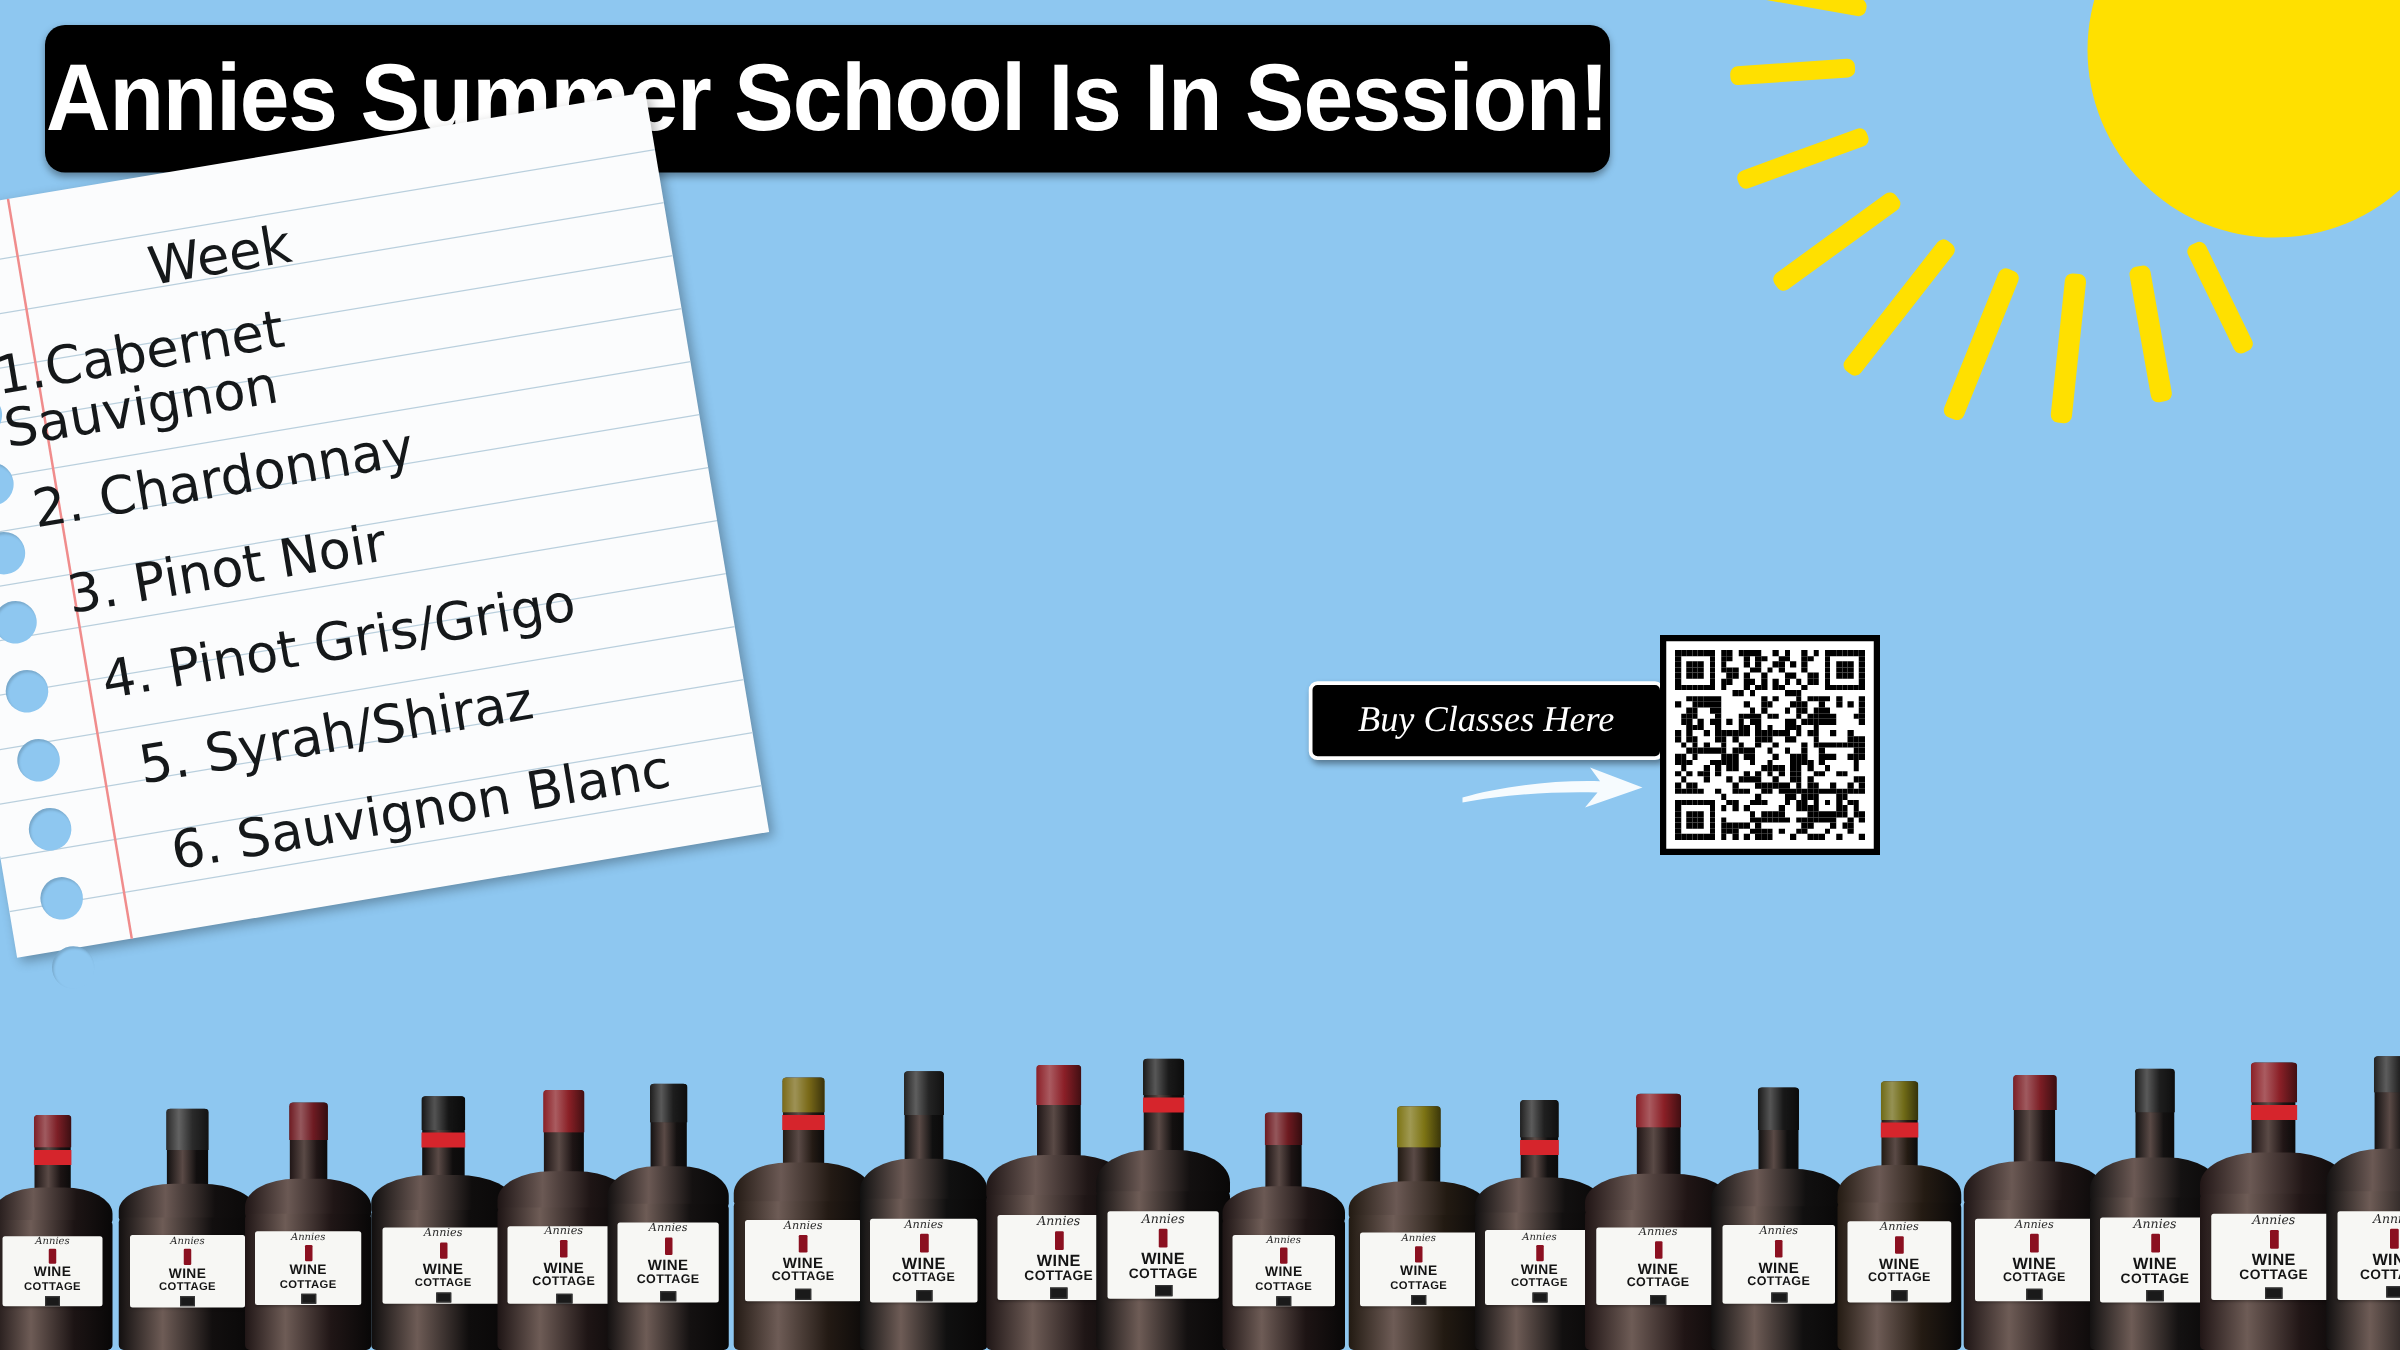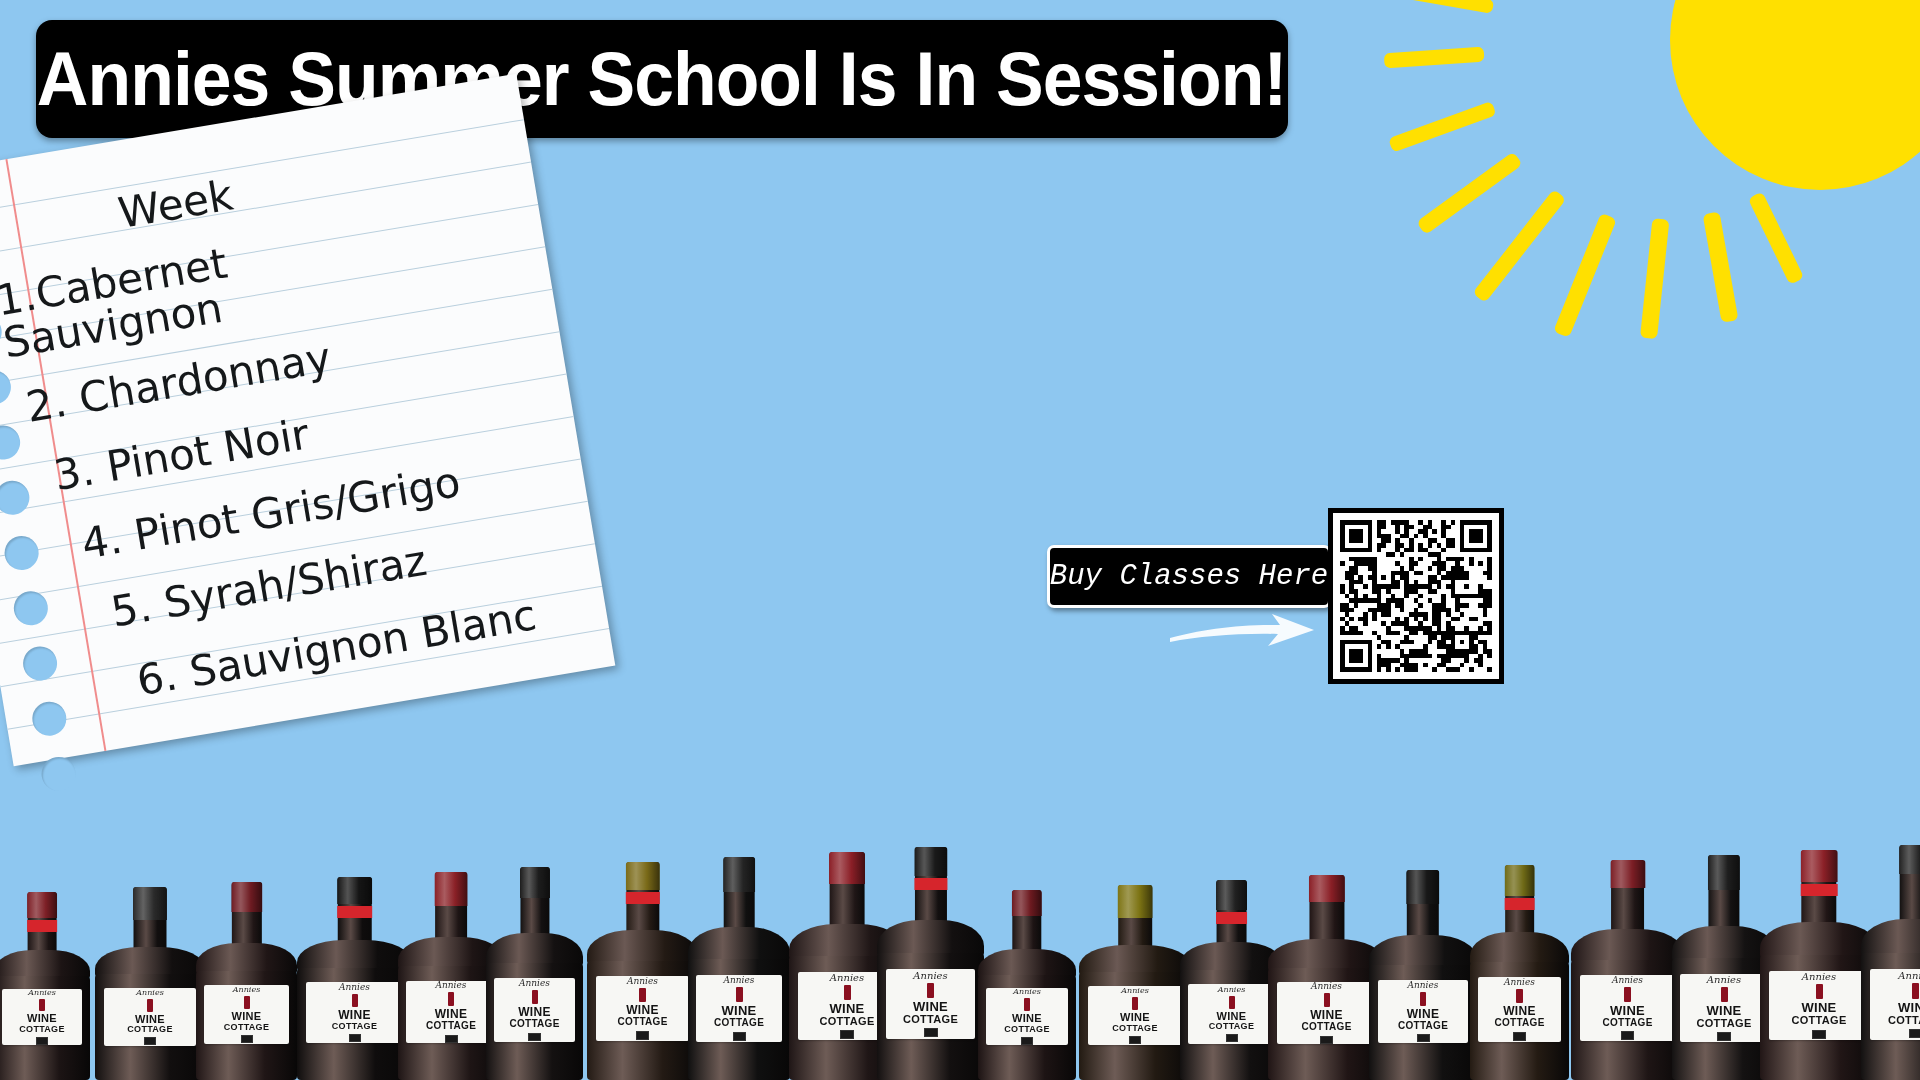--- a/index.html
+++ b/index.html
@@ -126,21 +126,21 @@
     position: absolute; left: 1047px; top: 545px;
     width: 278px; height: 57px;
     background: #000;
     border: 3px solid #ffffff;
     border-radius: 7px;
     display: flex; align-items: center; justify-content: center;
     box-shadow: 2px 3px 5px rgba(0,0,0,.4);
   }
   .buy-btn span {
     color: #fff;
-    font-family: Liberation Mono, monospace;
+    font-family: Liberation Serif, serif;
     font-style: italic;
     font-size: 29px;
     white-space: nowrap;
   }
 
   
   .arrow { position: absolute; left: 1168px; top: 612px; width: 150px; height: 42px; }
 
   
   .qr-box {

